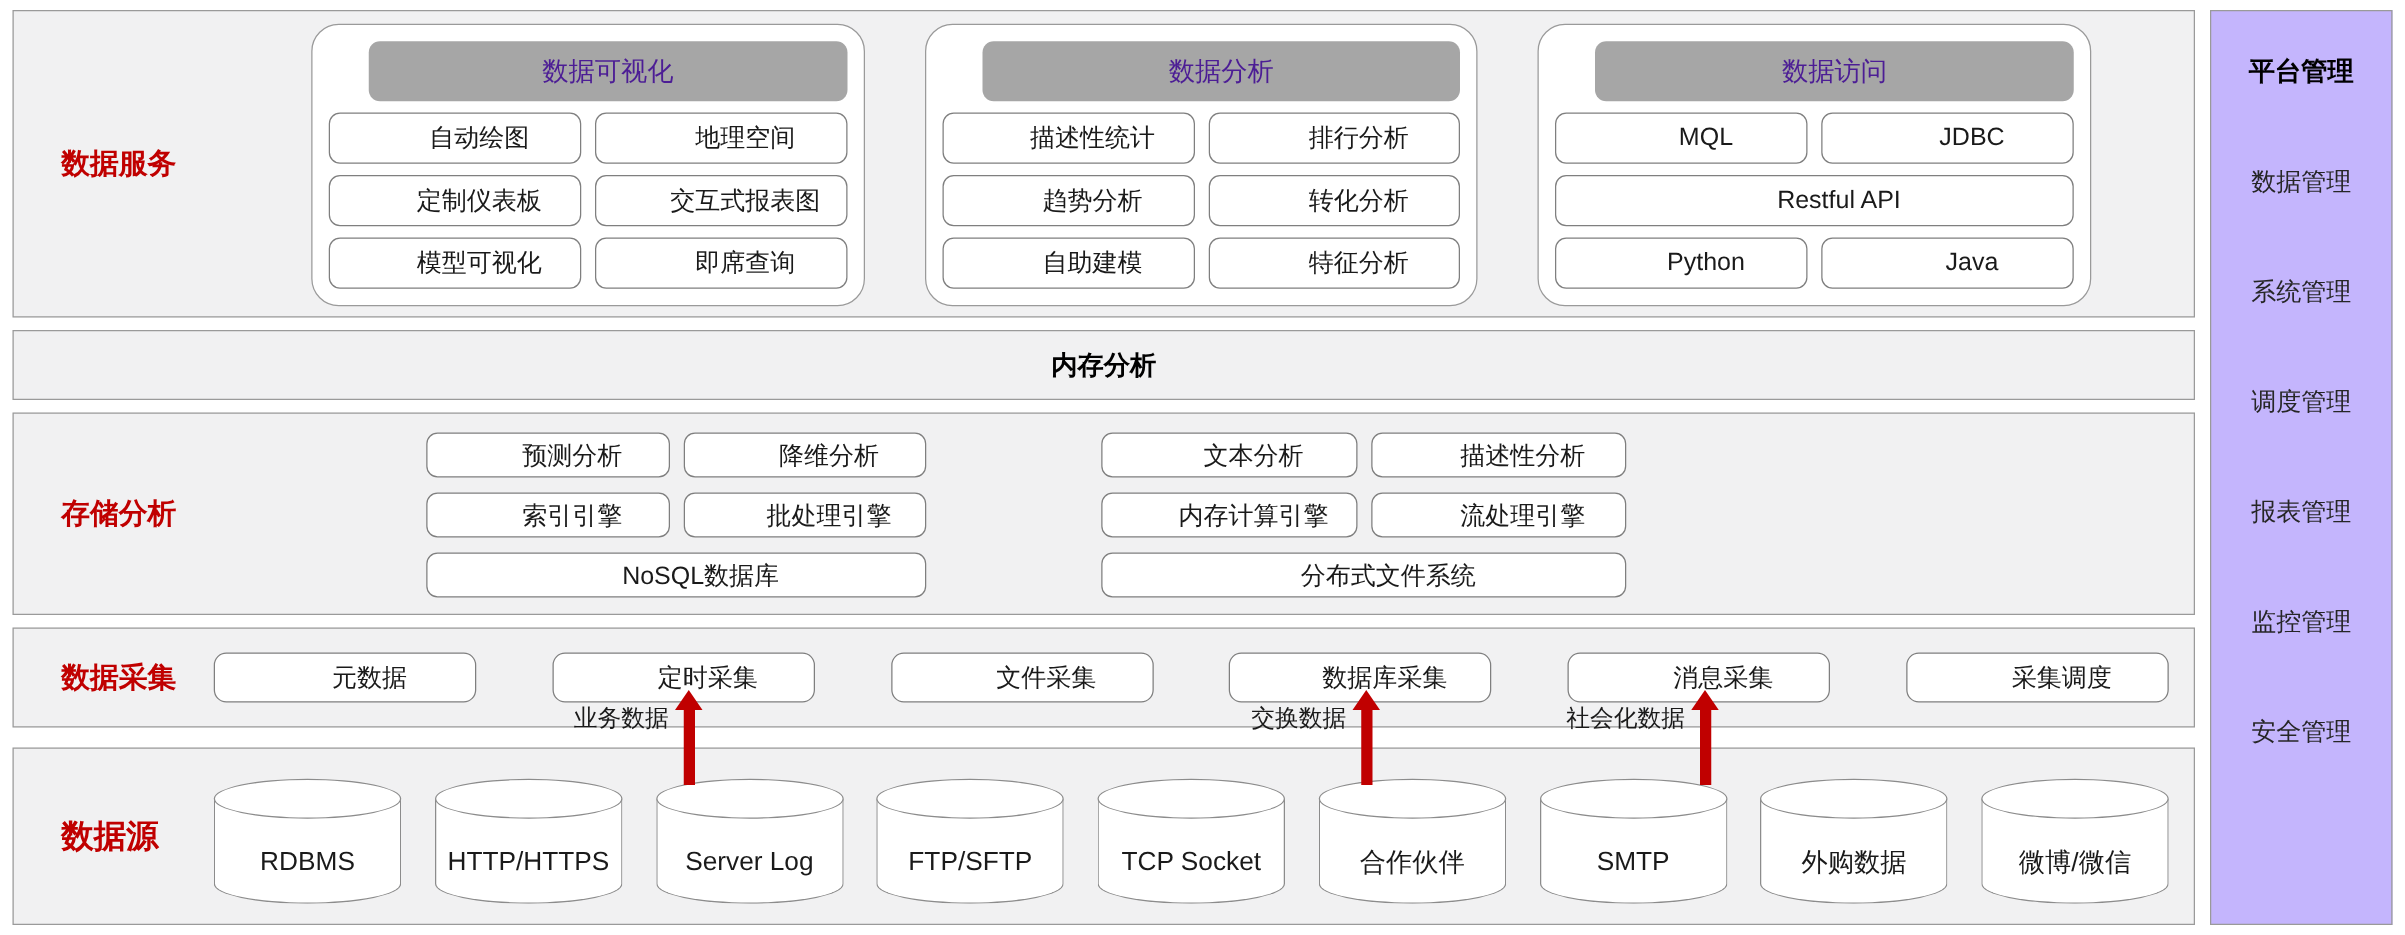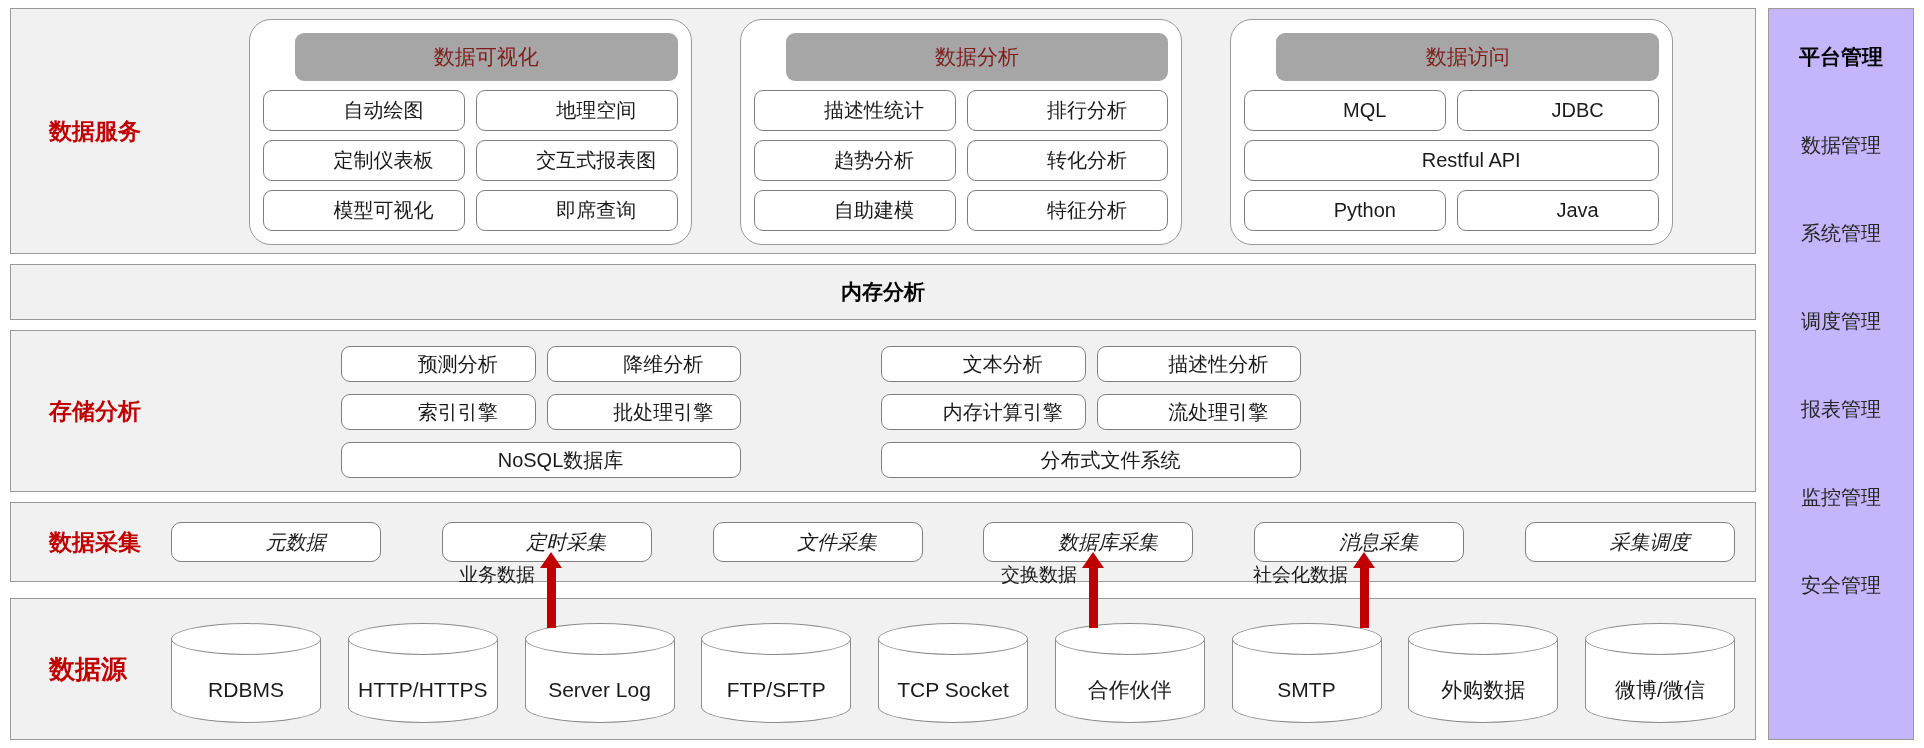--- a/index.html
+++ b/index.html
@@ -24,21 +24,21 @@
   }
   .layer-label.big{font-size:26px;}
   
   .svc-wrap{position:absolute;left:238px;top:10px;width:1424px;height:226px;display:flex;gap:48px;}
   .svc-group{
     flex:1;background:#ffffff;border:1.5px solid #9a9a9a;border-radius:22px;
     box-sizing:border-box;padding:13px;display:grid;
     grid-template-rows:48px 1fr 1fr 1fr;row-gap:9px;
   }
   .svc-header{
-    background:#a6a6a6;color:#7f1d1d;border-radius:9px;
+    background:#a6a6a6;color:#4c1d95;border-radius:9px;
     display:flex;align-items:center;justify-content:center;font-size:21px;margin-left:32px;
   }
   .btn-row{display:flex;gap:11px;}
   .dbtn{
     flex:1;background:#ffffff;border:1.5px solid #7f7f7f;border-radius:9px;
     display:flex;align-items:center;justify-content:center;
     font-size:20px;box-sizing:border-box;white-space:nowrap;padding-left:39px;
   }
   
   .memory-text{
@@ -48,21 +48,21 @@
   
   .st-col{position:absolute;top:15px;display:grid;row-gap:12px;text-align:right;}
   .st-col .btn-row{height:36px;}
   #st-col-left{left:330px;width:400px;}
   #st-col-right{left:870px;width:420px;}
   
   .collect-row{
     position:absolute;left:160px;right:20px;top:50%;transform:translateY(-50%);
     display:flex;justify-content:space-between;
   }
-  .collect-row .dbtn{flex:0 0 210px;height:40px;border-radius:10px;font-style:italic;}
+  .collect-row .dbtn{flex:0 0 210px;height:40px;border-radius:10px;}
   
   .sources-row{
     position:absolute;left:160px;right:20px;top:24px;
     display:flex;justify-content:space-between;
   }
   .cyl{position:relative;width:150px;height:100px;}
   .cyl-top{
     position:absolute;left:0;right:0;top:0;height:32px;background:#ffffff;
     border:1.6px solid #8c8c8c;border-radius:50%;box-sizing:border-box;z-index:2;
   }

